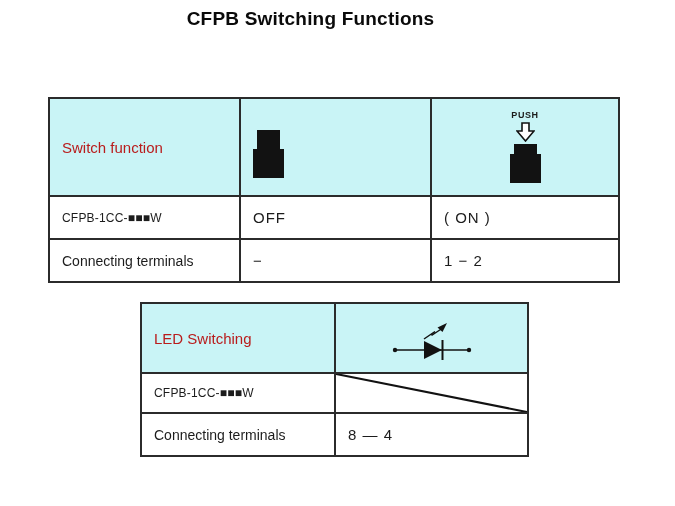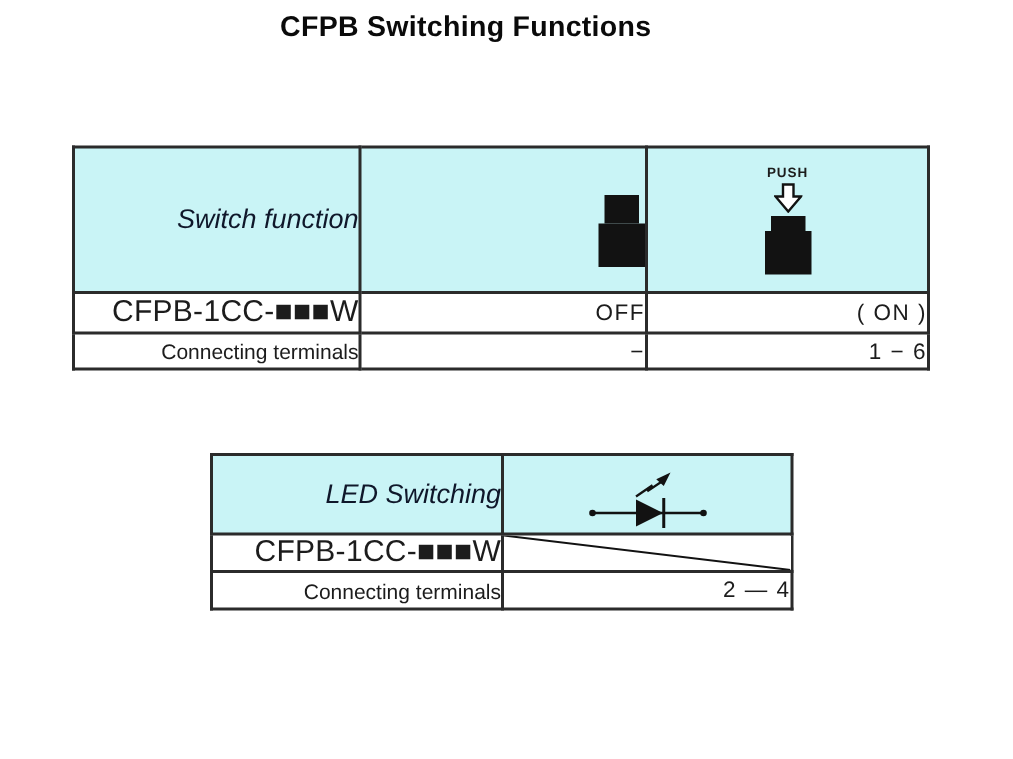--- a/index.html
+++ b/index.html
@@ -31,41 +31,41 @@
     letter-spacing: 0.2px;
     color: #0a0a0a;
   }
   table.tbl {
     position: absolute;
     border-collapse: collapse;
     table-layout: fixed;
   }
   table.tbl td {
     border: 2px solid var(--border-color);
-    text-align: right;
+    text-align: left;
     vertical-align: middle;
-    padding: 0;
+    padding: 12px;
     background: #fff;
   }
   table.tbl td.head { background: var(--header-bg); }
 
   
   .t1 { left: 48px; top: 97px; width: 570px; }
   .t1 tr.hdr  { height: 97px; }
   .t1 tr.r2   { height: 27px; }
   .t1 tr.r3   { height: 24px; }
 
   
   .t2 { left: 140px; top: 302px; width: 387px; }
   .t2 tr.hdr { height: 53px; }
   .t2 tr.r2  { height: 25px; }
   .t2 tr.r3  { height: 25px; }
 
-  .fn-label   { font-size: 18px; color: #0f172a; font-style: italic; }
-  .model-label{ font-size: 20px; letter-spacing: 0.2px; }
+  .fn-label   { font-size: 15px; color: #b91c1c; }
+  .model-label{ font-size: 12px; letter-spacing: 0.2px; }
   .small-label{ font-size: 14px; }
   .value      { font-size: 15px; letter-spacing: 1px; margin-top: 24px; }
 
   
   .sw-btn { display: inline-flex; flex-direction: column; align-items: center; }
   .sw-plunger { width: 23px; height: 19px; background: var(--icon-ink); }
   .sw-plunger.pressed { height: 10px; }
   .sw-body { width: 31px; height: 29px; background: var(--icon-ink); }
   .off-cell .sw-btn { margin-top: 14px; }
 
@@ -116,21 +116,21 @@
       </td>
     </tr>
     <tr class="r2">
       <td class="model-label">CFPB-1CC-■■■W</td>
       <td class="value">OFF</td>
       <td class="value">( ON )</td>
     </tr>
     <tr class="r3">
       <td class="small-label">Connecting terminals</td>
       <td class="value">−</td>
-      <td class="value">1 − 6</td>
+      <td class="value">1 − 2</td>
     </tr>
   </tbody>
     </table>
 
   <table class="tbl t2">
     <colgroup>
         <col style="width:194px">
         <col style="width:193px">
       </colgroup>
     <tbody>
@@ -153,18 +153,18 @@
     <tr class="r2">
       <td class="model-label">CFPB-1CC-■■■W</td>
       <td class="diag-cell">
         <svg viewBox="0 0 193 25" preserveAspectRatio="none">
           <line x1="0" y1="0" x2="193" y2="25" stroke="#121212" stroke-width="1.4"></line>
         </svg>
       </td>
     </tr>
     <tr class="r3">
       <td class="small-label">Connecting terminals</td>
-      <td class="value">2 — 4</td>
+      <td class="value">8 — 4</td>
     </tr>
   </tbody>
     </table>
 
 </div>
 
 </body></html>

